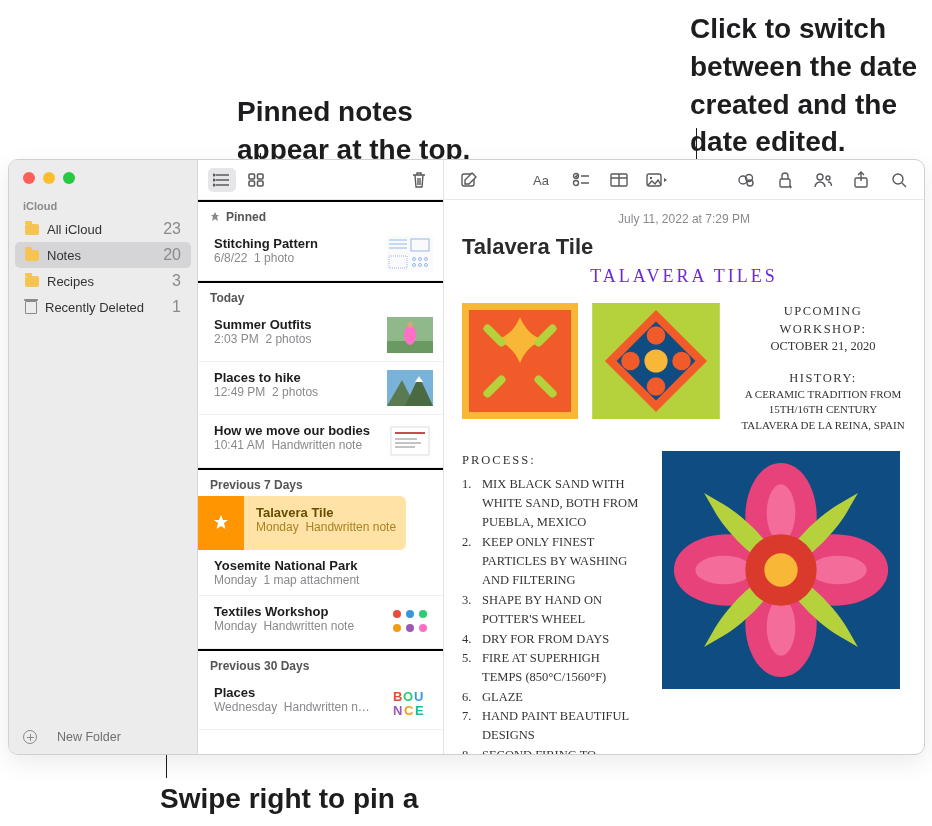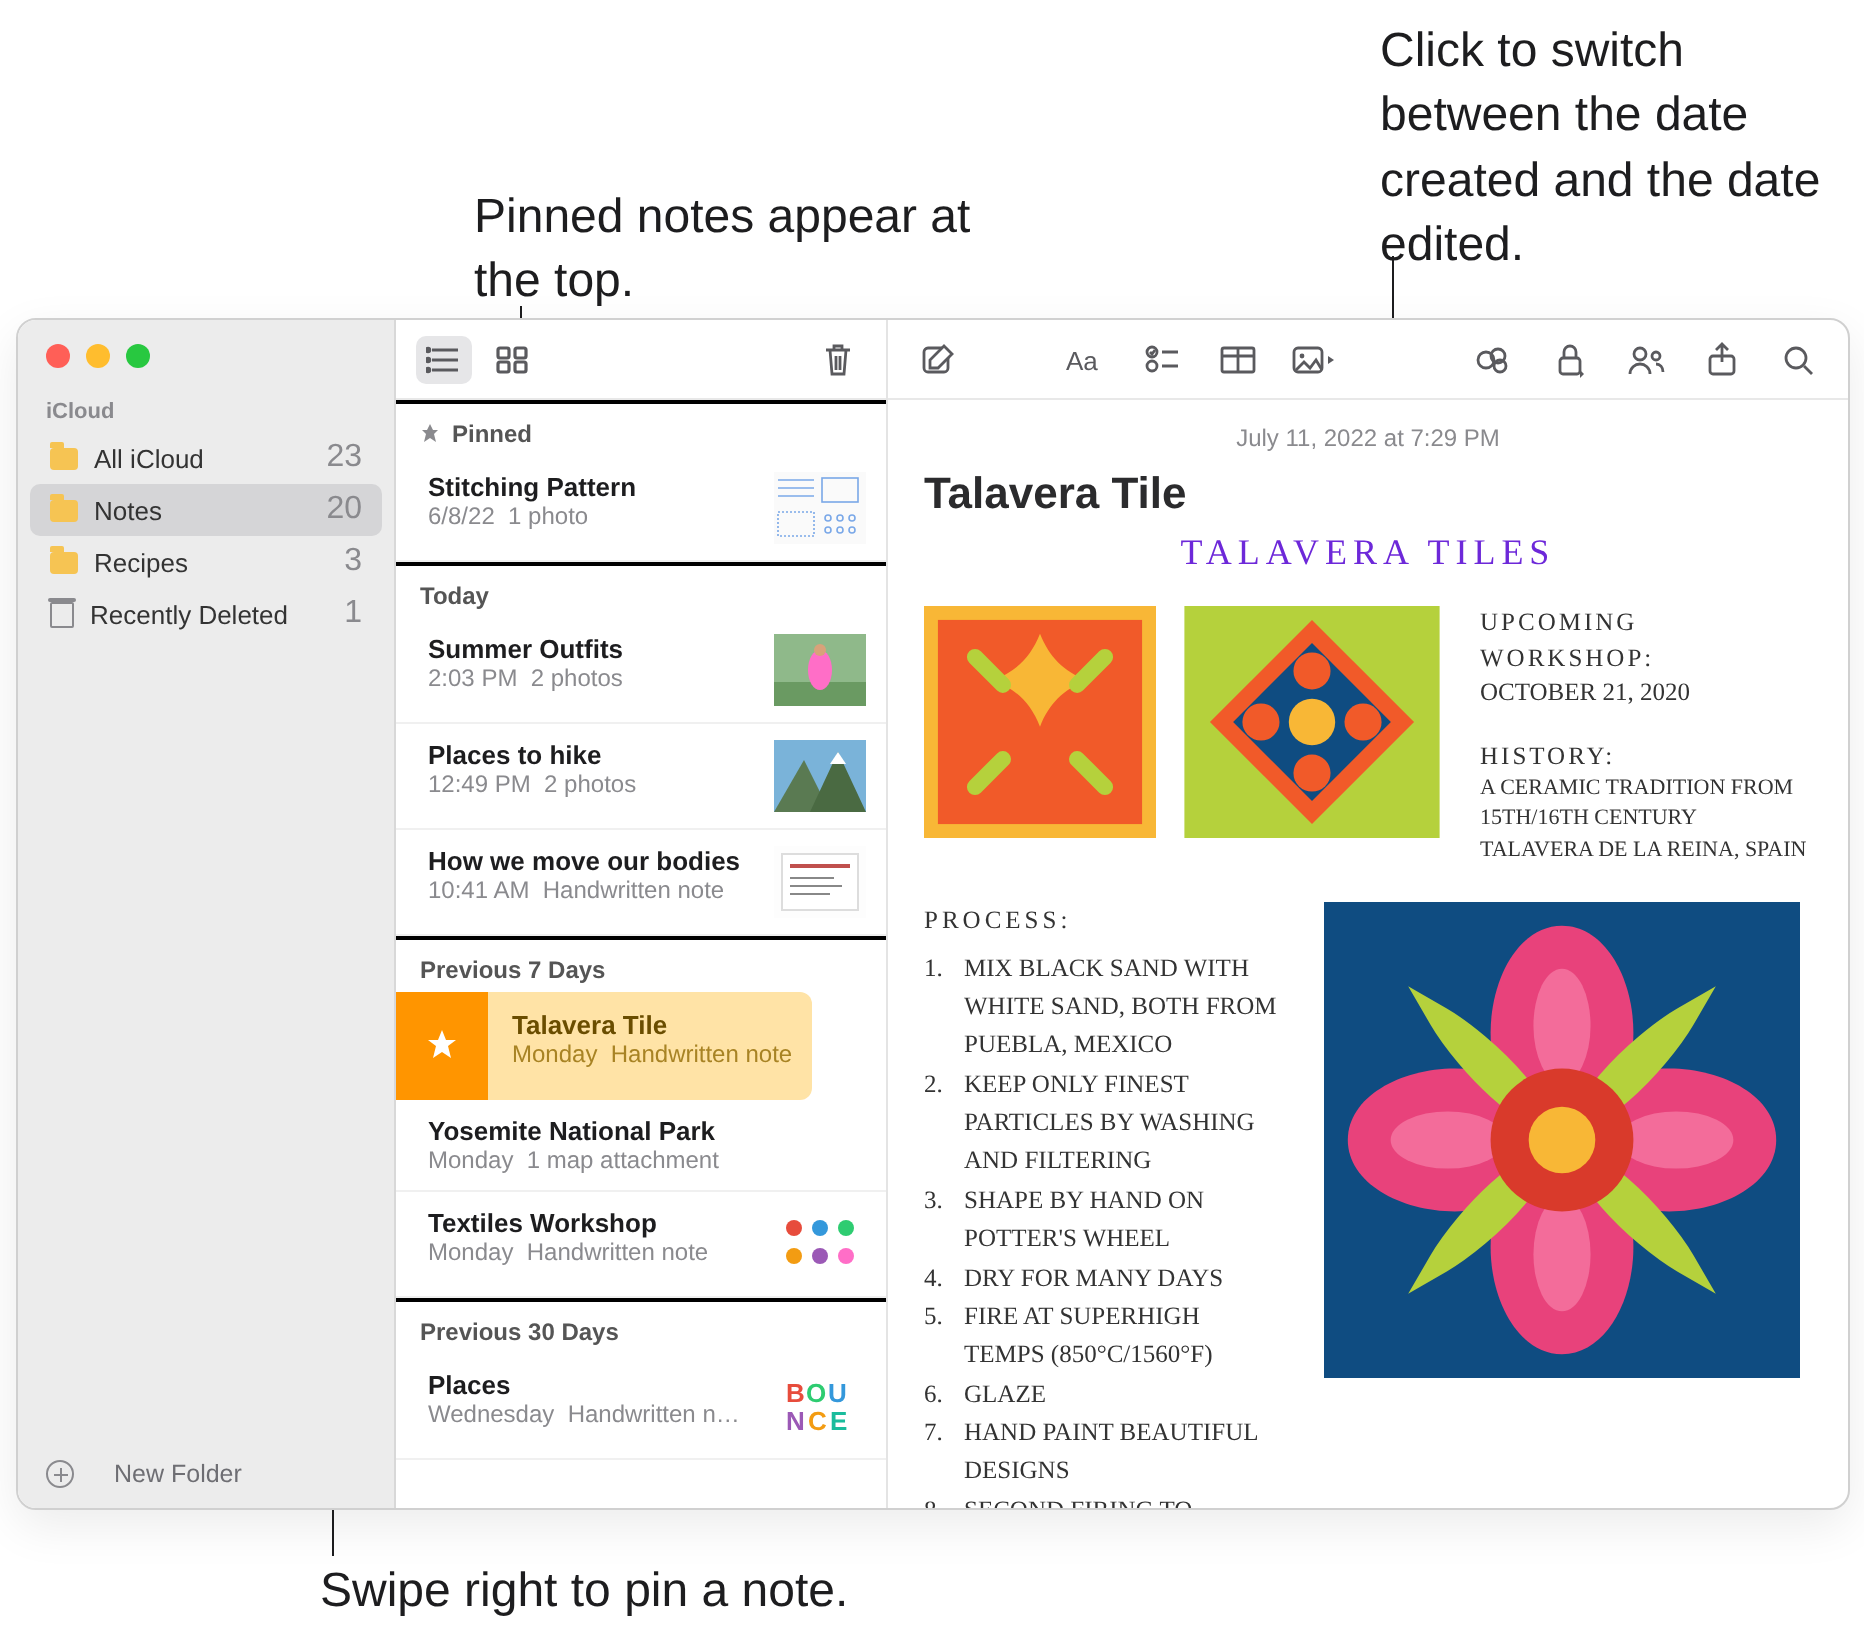--- a/index.html
+++ b/index.html
@@ -1,20 +1,20 @@
 <!DOCTYPE html>
 <html><head>
 <meta charset="utf-8">
 <style>
   * { box-sizing: border-box; margin: 0; padding: 0; }
   body { font-family: -apple-system, "Helvetica Neue", Arial, sans-serif; background: #fff; color: #1d1d1f; width: 932px; }
   .stage { position: relative; width: 932px; height: 826px; }
 
   
-  .callout { position: absolute; font-size: 24px; line-height: 1.35; color: #1d1d1f; max-width: 280px; }
+  .callout { position: absolute; font-size: 28px; line-height: 1.35; color: #1d1d1f; max-width: 280px; font-weight: bold; }
   .callout-line { position: absolute; background: #1d1d1f; }
 
   
   .window { position: absolute; left: 8px; top: 159px; width: 917px; height: 596px; border: 1px solid #d0d0d0; border-radius: 10px; overflow: hidden; display: flex; background: #fff; box-shadow: 0 8px 24px rgba(0,0,0,0.08); }
   .sidebar { width: 189px; background: #ececec; border-right: 1px solid #d8d8d8; display: flex; flex-direction: column; }
   .traffic { display: flex; gap: 8px; padding: 12px 14px 10px; }
   .dot { width: 12px; height: 12px; border-radius: 50%; }
   .dot.red { background: #ff5f57; }
   .dot.yellow { background: #ffbd2e; }
   .dot.green { background: #28c840; }
@@ -417,21 +417,21 @@
                   <g fill="#f15a29">
                     <circle cx="0" cy="-22" r="8"></circle>
                     <circle cx="22" cy="0" r="8"></circle>
                     <circle cx="0" cy="22" r="8"></circle>
                     <circle cx="-22" cy="0" r="8"></circle>
                   </g>
                   <circle r="10" fill="#f8b736"></circle>
                 </g>
               </svg>
           </div>
-          <div class="hand-block" style="flex:1; padding-left:6px;">
+          <div class="hand-block" style="flex:1; padding-left:6px;text-align:center;">
             <div class="lbl">UPCOMING WORKSHOP:</div>
             <div>OCTOBER 21, 2020</div>
             <div style="height:14px"></div>
             <div class="lbl">HISTORY:</div>
             <div style="font-size:11px">A CERAMIC TRADITION FROM 15TH/16TH CENTURY TALAVERA DE LA REINA, SPAIN</div>
           </div>
         </div>
 
         <div class="process-row">
           <div class="process-col">
@@ -444,21 +444,21 @@
                 <li>
                   <span style="min-width: 14px;">2.</span>
                   <span>KEEP ONLY FINEST PARTICLES BY WASHING AND FILTERING</span>
                 </li>
                 <li>
                   <span style="min-width: 14px;">3.</span>
                   <span>SHAPE BY HAND ON POTTER'S WHEEL</span>
                 </li>
                 <li>
                   <span style="min-width: 14px;">4.</span>
-                  <span>DRY FOR MANY DAYS</span>
+                  <span>DRY FOR FROM DAYS</span>
                 </li>
                 <li>
                   <span style="min-width: 14px;">5.</span>
                   <span>FIRE AT SUPERHIGH TEMPS (850°C/1560°F)</span>
                 </li>
                 <li>
                   <span style="min-width: 14px;">6.</span>
                   <span>GLAZE</span>
                 </li>
                 <li>

